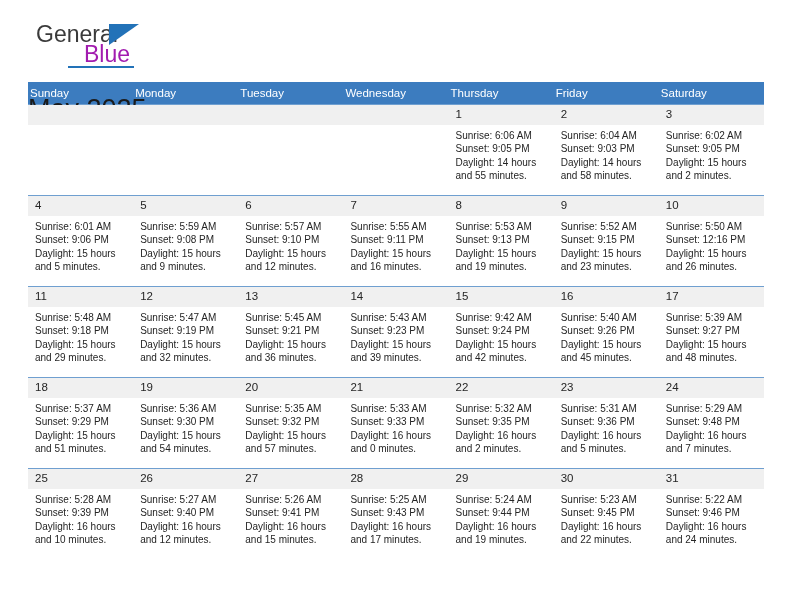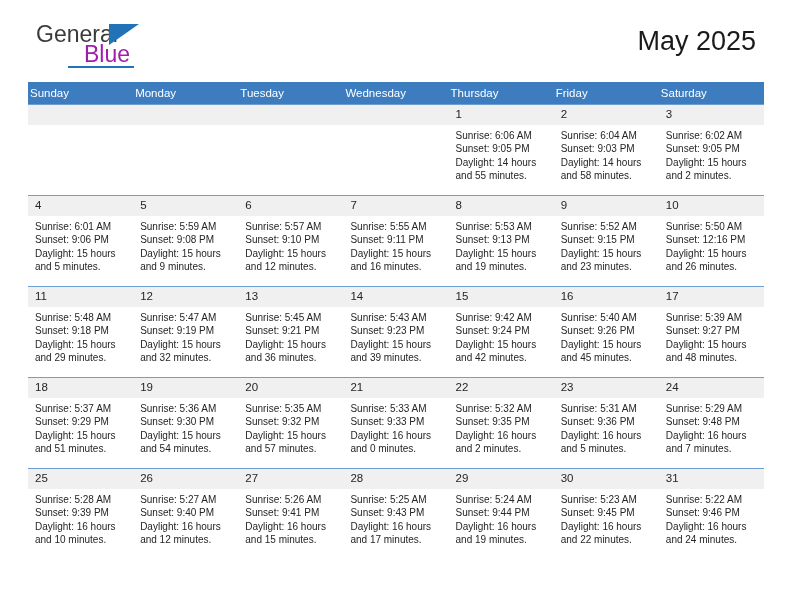--- a/index.html
+++ b/index.html
@@ -22,20 +22,21 @@
     padding: 0 28px;
   }
 
   
   .header {
     position: relative;
     height: 82px;
     display: flex;
     align-items: flex-start;
     justify-content: space-between;
+    flex-direction: column;
   }
   .brand {
     position: relative;
     margin-top: 22px;
     margin-left: 8px;
     width: 130px;
     height: 50px;
   }
   .brand-general {
     font-size: 23px;

